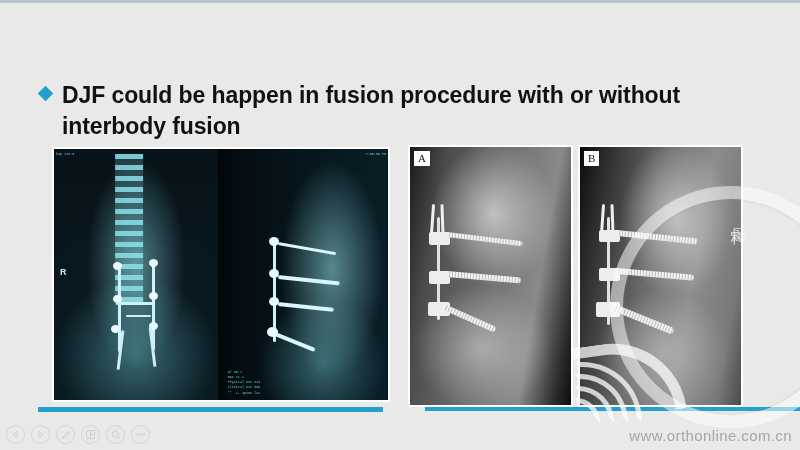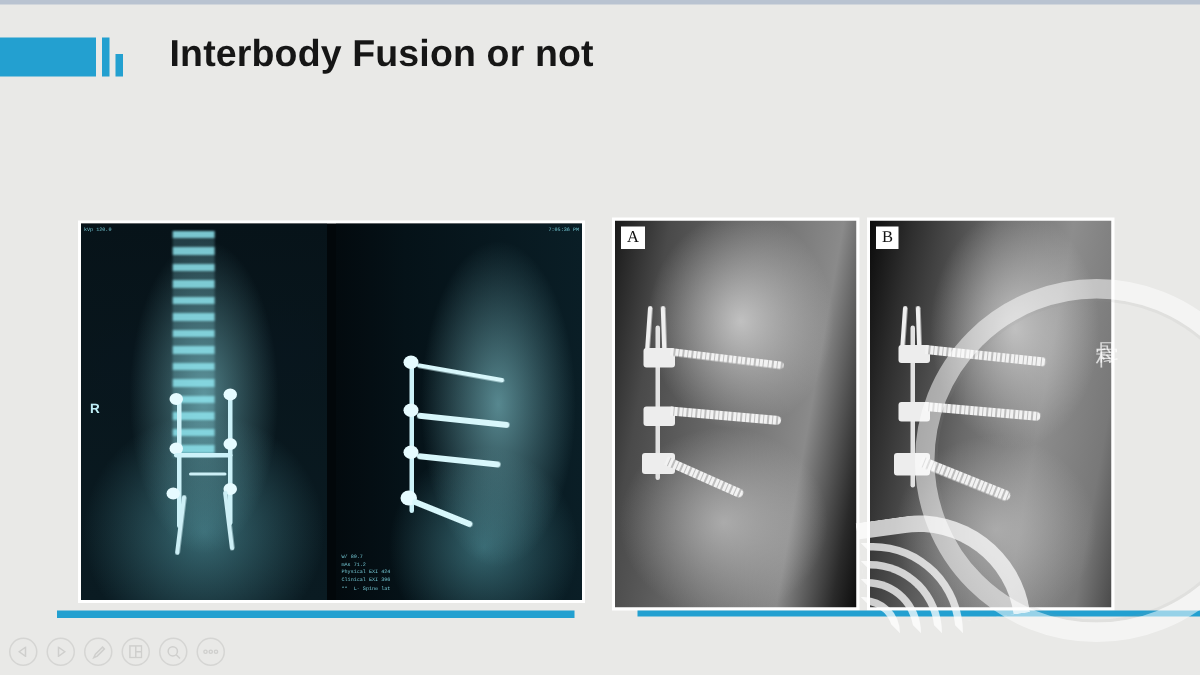--- a/index.html
+++ b/index.html
@@ -151,29 +151,25 @@
   }
   .tbtn svg{display:block;}
 </style>
 </head>
 <body>
 
 <div class="slide">
 
   <div class="top-rule"></div>
 
-  <div class="header">
-    <div class="logo-wrap">
-      <div class="logo-block"></div>
-      <div class="logo-bar tall"></div>
-      <div class="logo-bar short"></div>
-    </div>
-    <div class="slide-title">Interbody Fusion or not</div>
-  </div>
-
+
+  <div class="bullet-row">
+    <div class="diamond"></div>
+    <div class="bullet-text">DJF could be happen in fusion procedure with or without interbody fusion</div>
+  </div>
 
   <div class="xray" id="xray-left">
     <div class="film">
       <div class="cy-ap">
         <div class="cy-spine"></div>
         <div class="rmark">R</div>
 
         <div class="rod" style="left:39%;top:47%;width:3px;height:34%;"></div>
         <div class="rod" style="left:60%;top:46%;width:3px;height:34%;"></div>
         <div class="bead" style="left:36%;top:45%;width:9px;height:8px;"></div>
@@ -246,20 +242,21 @@
 
   <div class="wm wm-ring"></div>
   <div class="wm wm-cn">骨科</div>
   <div class="wm wm-swoosh"></div>
   <div class="wm wm-arcs">
       <i></i>
       <i></i>
       <i></i>
       <i></i>
     </div>
+  <div class="wm wm-url">www.orthonline.com.cn</div>
 
   <div class="toolbar">
     <div class="tbtn">
       <svg width="7" height="7" viewBox="0 0 7 7">
           <polygon points="5,0.5 5,6.5 0.8,3.5" fill="none" stroke="#cfcfcd" stroke-width="1"></polygon>
         </svg>
     </div>
     <div class="tbtn">
       <svg width="7" height="7" viewBox="0 0 7 7">
           <polygon points="2,0.5 2,6.5 6.2,3.5" fill="none" stroke="#cfcfcd" stroke-width="1"></polygon>

